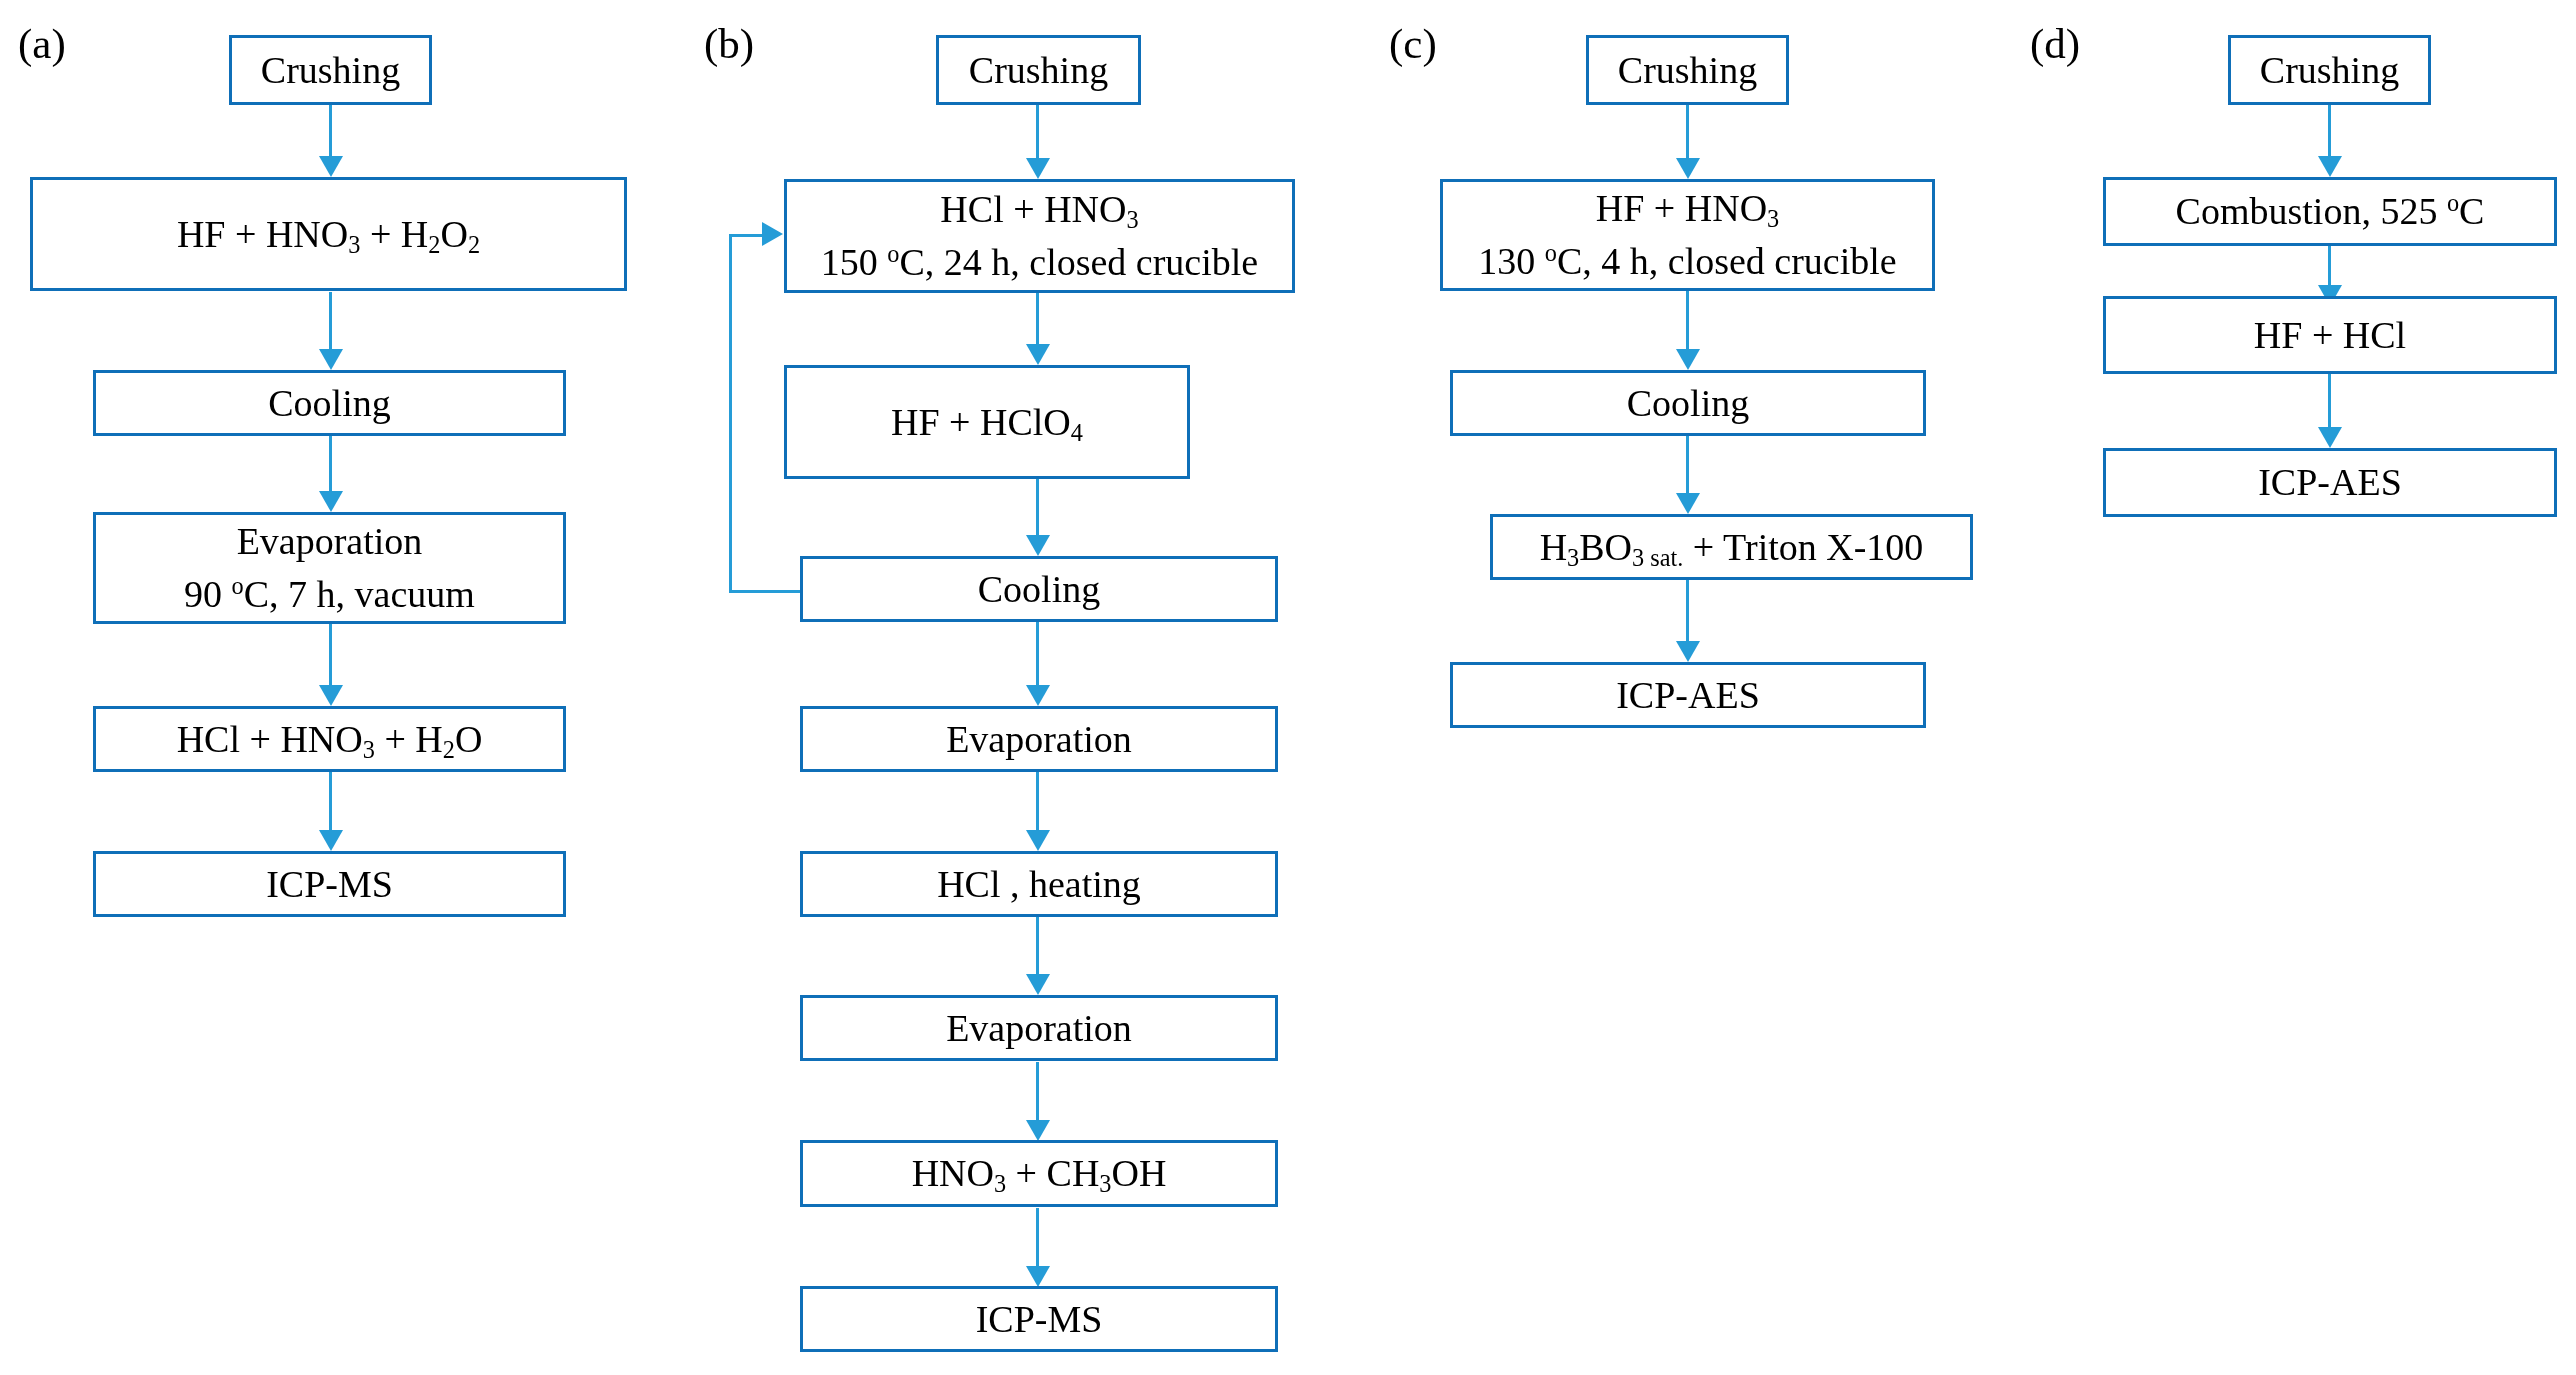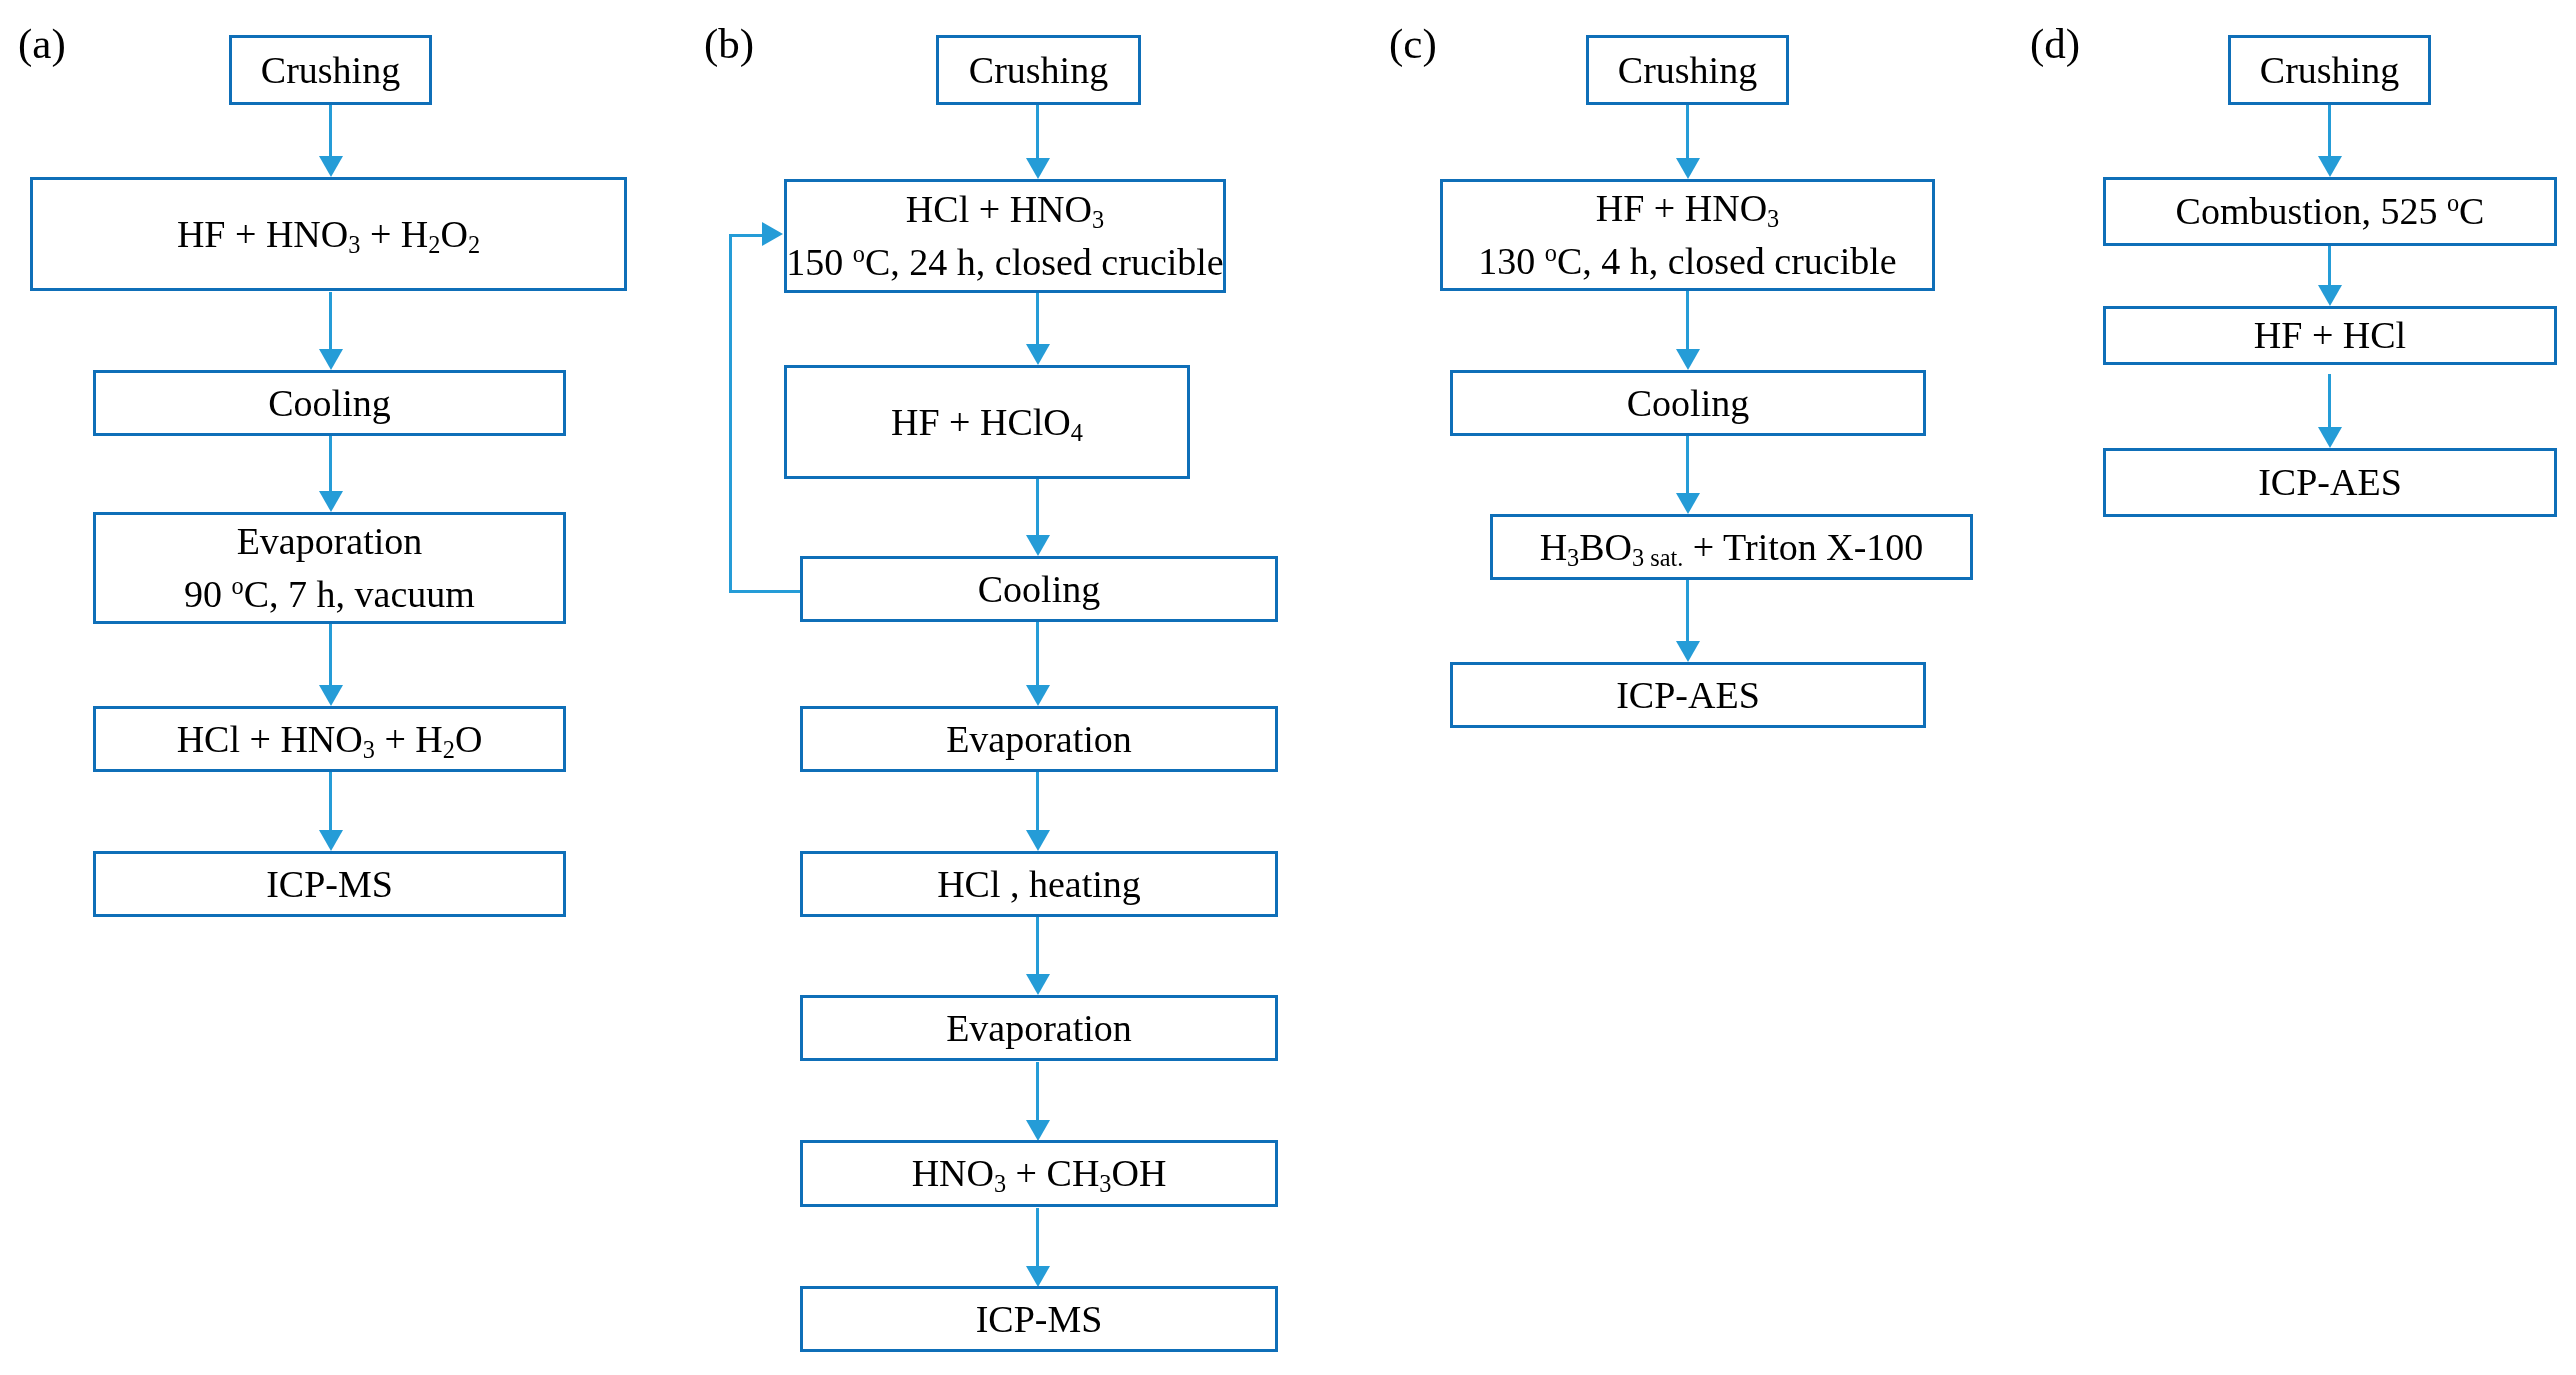--- a/index.html
+++ b/index.html
@@ -80,21 +80,21 @@
   <span class="plabel" style="left:704px;top:19px">(b)</span>
 
   <div class="box" style="left:936px;top:35px;width:205px;height:70px">
       <div class="line"><span>Crushing</span></div>
     </div>
   <div class="arrow" style="left:1025px;top:105px;height:74px">
       <i class="shaft"></i>
       <i class="head"></i>
     </div>
 
-  <div class="box" style="left:784px;top:179px;width:442px;height:114px">
+  <div class="box" style="left:784px;top:179px;width:511px;height:114px">
       <div class="line"><span>HCl + HNO</span><sub>3</sub></div>
       <div class="line"><span>150 </span><sup>o</sup><span>C, 24 h, closed crucible</span></div>
     </div>
   <div class="arrow" style="left:1025px;top:293px;height:72px">
       <i class="shaft"></i>
       <i class="head"></i>
     </div>
 
   <div class="box" style="left:784px;top:365px;width:406px;height:114px">
       <div class="line"><span>HF + HClO</span><sub>4</sub></div>
@@ -210,21 +210,21 @@
     </div>
 
   <div class="box" style="left:2103px;top:177px;width:454px;height:69px">
       <div class="line"><span>Combustion, 525 </span><sup>o</sup><span>C</span></div>
     </div>
   <div class="arrow" style="left:2317px;top:246px;height:60px">
       <i class="shaft"></i>
       <i class="head"></i>
     </div>
 
-  <div class="box" style="left:2103px;top:306px;width:454px;height:59px">
+  <div class="box" style="left:2103px;top:296px;width:454px;height:78px">
       <div class="line"><span>HF + HCl</span></div>
     </div>
   <div class="arrow" style="left:2317px;top:374px;height:74px">
       <i class="shaft"></i>
       <i class="head"></i>
     </div>
 
   <div class="box" style="left:2103px;top:448px;width:454px;height:69px">
       <div class="line"><span>ICP-AES</span></div>
     </div>

